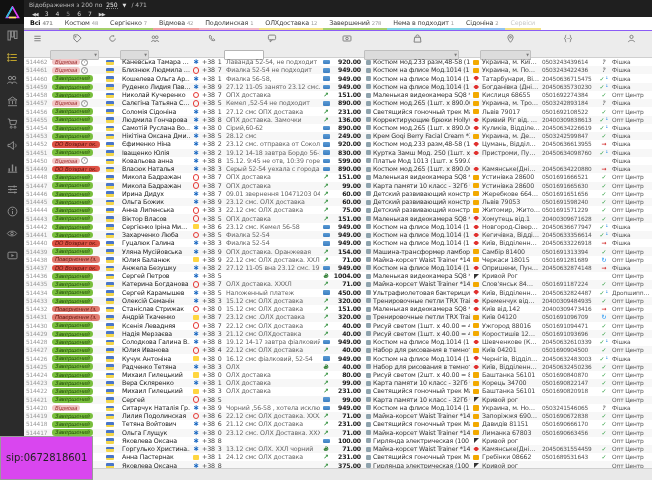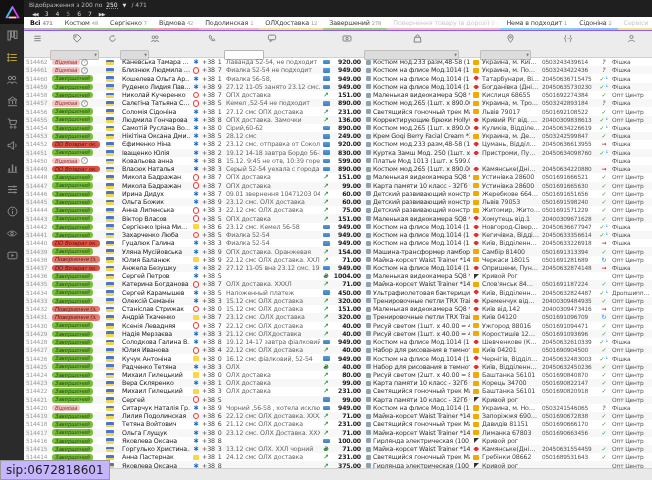--- a/index.html
+++ b/index.html
@@ -86,22 +86,22 @@
   .ts{font-size:6px;line-height:6px;display:inline-flex;align-items:center}
   .ts-check:before{content:"✓";color:#2e9e3f;font-weight:bold}
   .ts-check-received:before{content:"✓";color:#2e9e3f;font-weight:bold}
   .ts-check-received:after{content:"↓";color:#1e88e5;font-size:4.5px;margin-left:.5px;position:relative;top:-1px}
   .ts-question:before{content:"?";color:#8a8a8a;font-weight:bold}
   .ts-return:before{content:"→";color:#d32f2f;font-weight:bold}
   .ts-processing:before{content:"↻";color:#42a5f5;font-weight:bold}
   .c-src{color:#555;font-size:5.9px}
   
   #botband{position:absolute;left:24px;bottom:0;width:628px;height:11px;background:#e9e9e9;border-top:1px solid #d0d0d0}
-  #sip{position:absolute;left:0;bottom:0;z-index:10;background:#c4b5fd;border:1px solid #9a9a9a;
-       font-size:12px;line-height:10px;color:#222;padding:4px 5px;white-space:nowrap}
+  #sip{position:absolute;left:0;bottom:0;z-index:10;background:#d946ef;border:1px solid #9a9a9a;
+       font-size:10px;line-height:10px;color:#222;padding:16px 5px;white-space:nowrap}
 </style>
 </head>
 <body>
 
 <div id="app">
 
   <div id="rail">
     <div id="logo">
       <svg width="15" height="13" viewBox="0 0 15 13">
         <path d="M7.5 1 L13.5 11.5 H1.5 Z" fill="none" stroke="#e040fb" stroke-width="1.6"></path>
@@ -230,24 +230,20 @@
           <span>Подолинская</span>
           <span class="cnt">1</span>
         </div>
         <div class="tab u-yellow">
           <span>ОЛХдоставка</span>
           <span class="cnt">12</span>
         </div>
         <div class="tab u-green">
           <span>Завершений</span>
           <span class="cnt">278</span>
-        </div>
-        <div class="tab u-pink dimmed">
-          <span>Повернення товару (в дорозі)</span>
-          <span class="cnt">0</span>
         </div>
         <div class="tab u-cyan">
           <span>Нема в подходит</span>
           <span class="cnt">1</span>
         </div>
         <div class="tab u-blue">
           <span>Сідоніна</span>
           <span class="cnt">2</span>
         </div>
         <div class="tab u-yellow dimmed">

